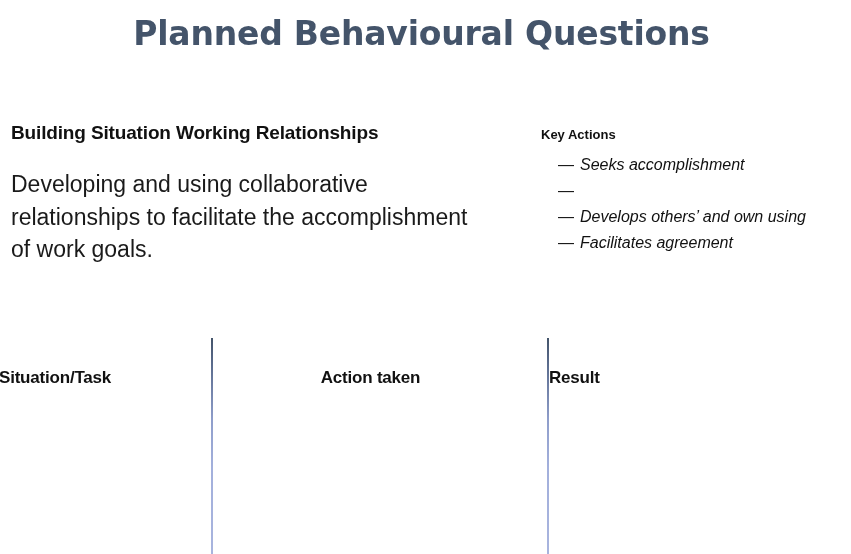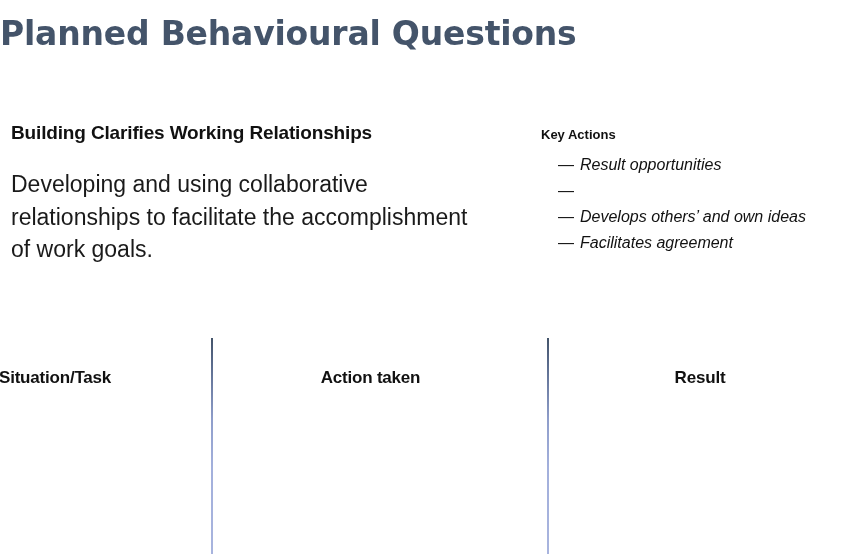--- a/index.html
+++ b/index.html
@@ -19,20 +19,21 @@
     background: #ffffff;
     overflow: hidden;
   }
 
   
   #slide-title {
     position: absolute;
     left: 0;
     top: 14px;
     width: 843px;
+    text-align: center;
     font-family: "DejaVu Sans", sans-serif;
     font-size: 33px;
     font-weight: bold;
     letter-spacing: -0.2px;
     color: #44546A;
     line-height: 1.2;
     white-space: nowrap;
   }
 
   
@@ -140,47 +141,47 @@
     text-align: left;
   }
   #header-action {
     left: 211px;
     width: 319px;
     text-align: center;
   }
   #header-result {
     left: 549px;
     width: 302px;
-    text-align: center;
+    text-align: left;
   }
 </style>
 </head>
 <body>
 
 <div id="slide">
 
   <div id="slide-title">Planned Behavioural Questions</div>
 
-  <div id="competency-heading">Building Clarifies Working Relationships</div>
+  <div id="competency-heading">Building Situation Working Relationships</div>
 
   <div id="competency-description">Developing and using collaborative relationships to facilitate the accomplishment of work goals.</div>
 
   <div id="key-actions-heading">Key Actions</div>
 
   <ul id="key-actions-list">
     <li>
       <span class="ka-dash">—</span>
-      <span class="ka-text">Result opportunities</span>
+      <span class="ka-text">Seeks accomplishment</span>
     </li>
     <li>
       <span class="ka-dash">—</span>
     </li>
     <li>
       <span class="ka-dash">—</span>
-      <span class="ka-text">Develops others’ and own ideas</span>
+      <span class="ka-text">Develops others’ and own using</span>
     </li>
     <li class="spaced-item">
       <span class="ka-dash">—</span>
       <span class="ka-text">Facilitates agreement</span>
     </li>
   </ul>
 
   <div id="response-table">
     <div class="column-divider" id="divider-one"></div>
     <div class="column-divider" id="divider-two"></div>

